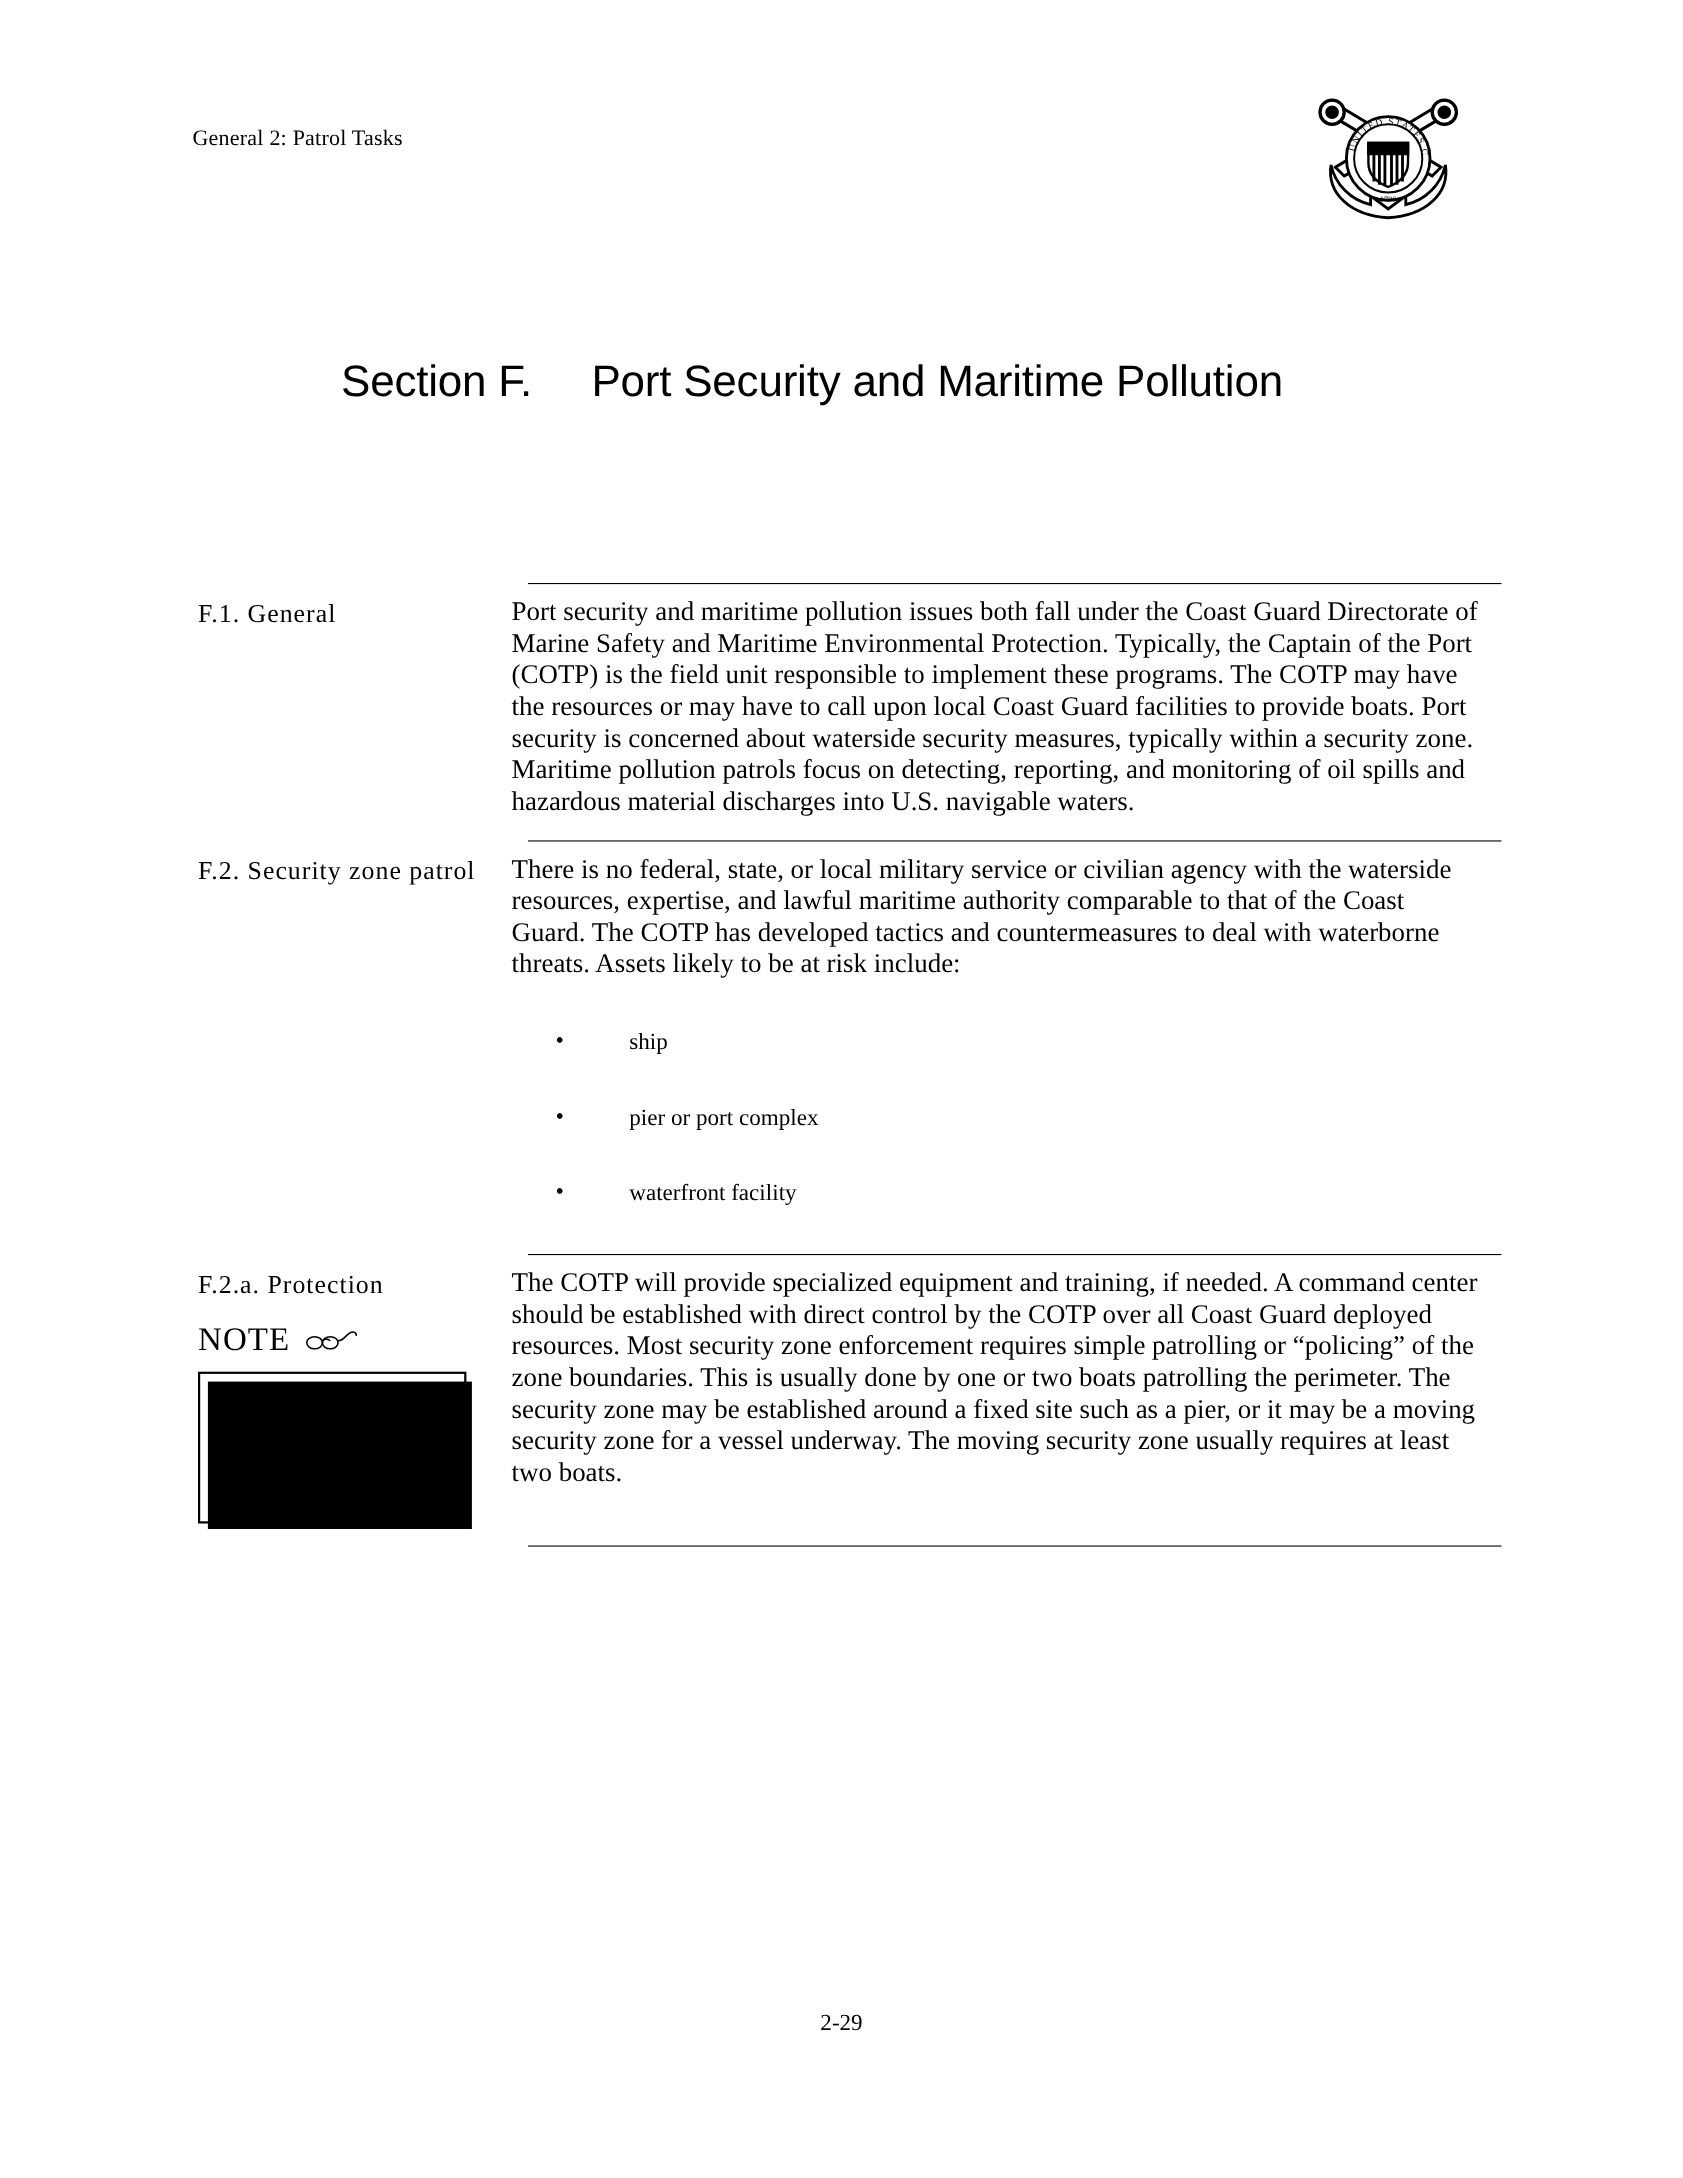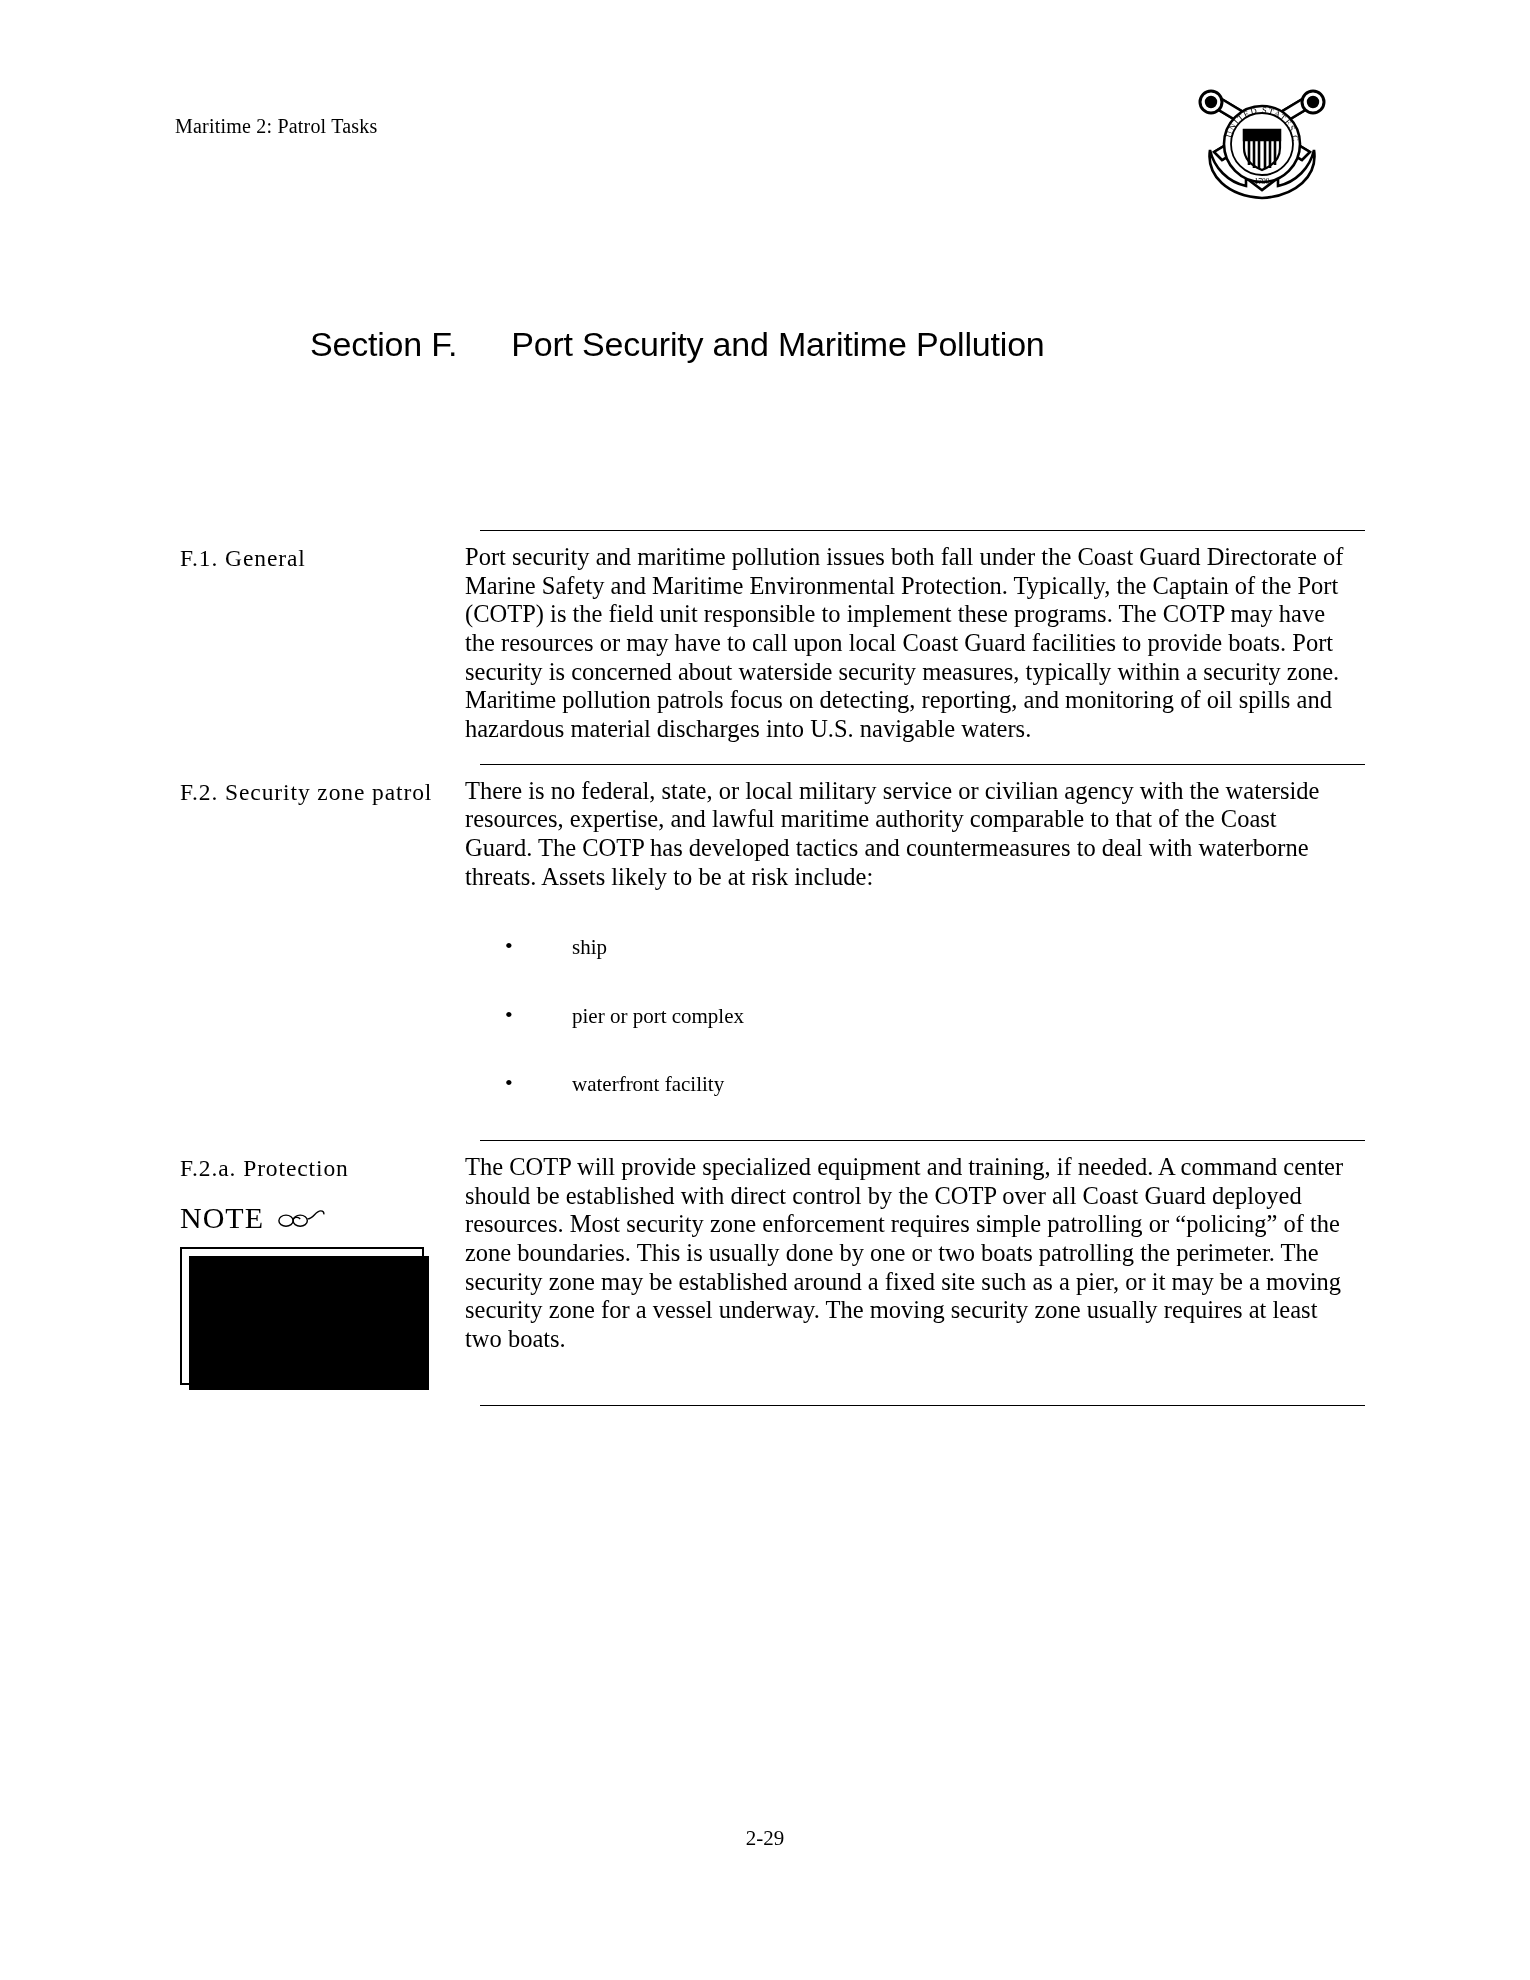--- a/index.html
+++ b/index.html
@@ -40,21 +40,21 @@
     width: 140px;
     height: 130px;
   }
 
   
   .section-title {
     position: absolute;
     left: 310px;
     top: 325px;
     font-family: "Liberation Sans", "DejaVu Sans", sans-serif;
-    font-size: 34px;
+    font-size: 40px;
     letter-spacing: -0.2px;
     white-space: nowrap;
   }
   .section-title .sec-label { margin-right: 54px; }
 
   
   .content {
     position: absolute;
     left: 0;
     top: 530px;
@@ -178,21 +178,21 @@
     font-size: 21px;
   }
 
   .spacer-sm { height: 20px; }
 </style>
 </head>
 <body>
 
 <div class="page">
 
-  <div class="running-head">Maritime 2:  Patrol Tasks</div>
+  <div class="running-head">General 2:  Patrol Tasks</div>
 
   <div class="seal">
     <svg viewBox="0 0 140 130" width="140" height="130" aria-hidden="true">
       <g fill="none" stroke="#000" stroke-width="2.4">
 
         <g stroke-width="2.4" fill="#fff">
           <path d="M28 26 L118 80"></path>
           <path d="M20 34 L110 88"></path>
           <path d="M112 26 L22 80"></path>
           <path d="M120 34 L30 88"></path>

